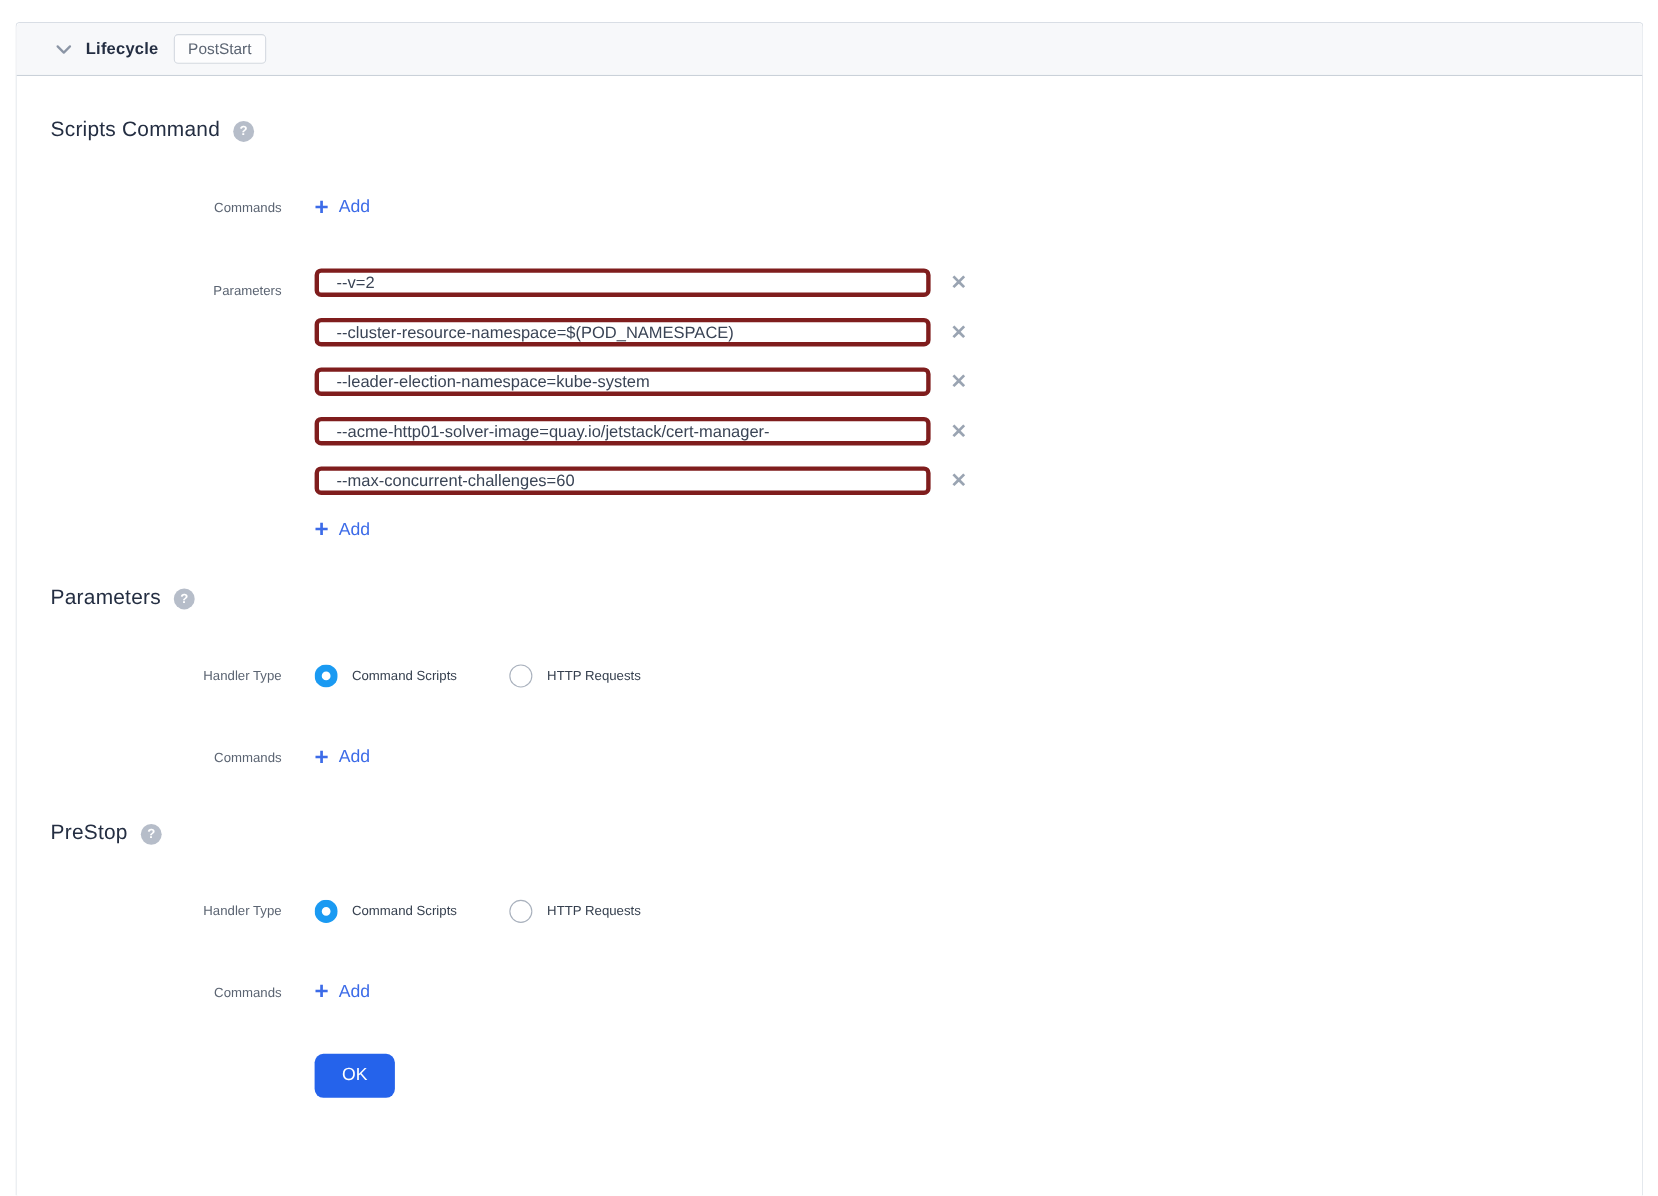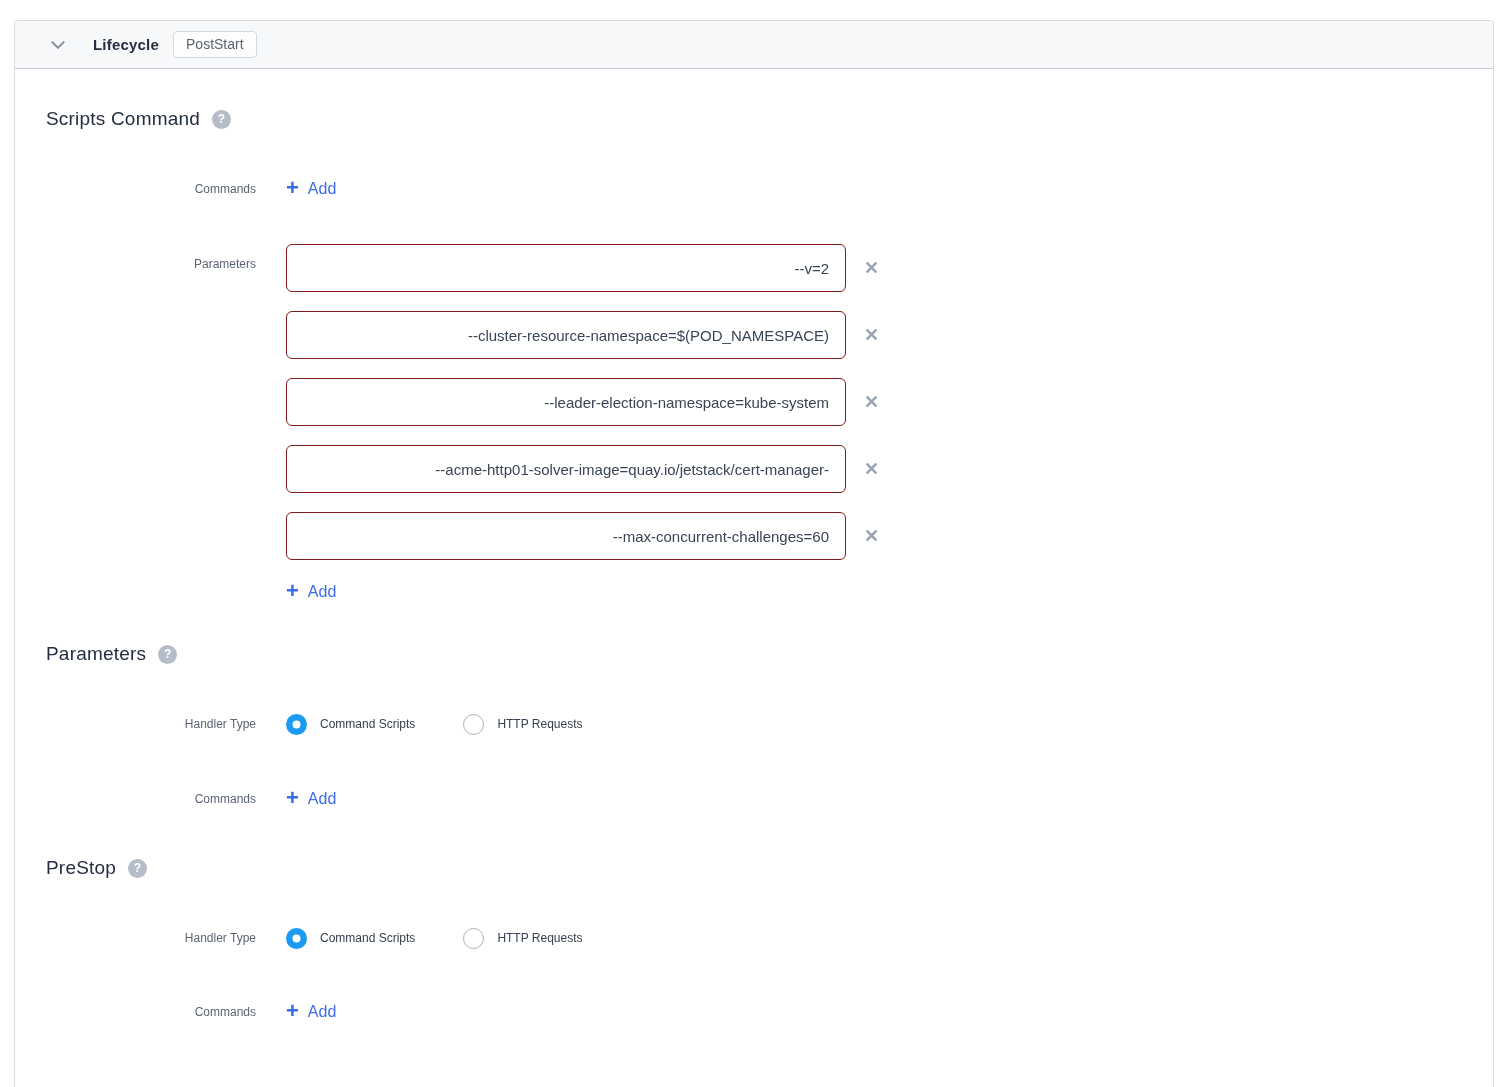--- a/index.html
+++ b/index.html
@@ -21,21 +21,21 @@
     height: 48px;
     background: #f7f8fa;
     border-bottom: 1px solid #c5ccd5;
     border-radius: 4px 4px 0 0;
     display: flex;
     align-items: center;
     padding: 0 20px 0 34px;
   }
   .chevron { display: inline-flex; align-items: center; cursor: pointer; }
   .panel-title {
-    margin-left: 26px;
+    margin-left: 11px;
     font-size: 15px;
     font-weight: bold;
     color: #242e42;
     letter-spacing: .2px;
   }
   .badge {
     margin-left: 14px;
     border: 1px solid #d4d9e0;
     border-radius: 4px;
     background: #fdfdfe;
@@ -92,32 +92,31 @@
     font-weight: bold;
     margin-right: 9px;
     line-height: 1;
     position: relative; top: -1px;
   }
 
   .param-stack { display: flex; flex-direction: column; }
   .param-row { display: flex; align-items: center; margin-bottom: 19px; }
   .text-input {
     width: 560px;
-    height: 48px;
-    border: 1px solid #7f1d1d;
+    height: 26px;
+    border: 4px solid #7f1d1d;
     border-radius: 6px;
     padding: 0 16px;
     font-size: 15px;
     color: #3a4455;
     font-family: "Liberation Sans", sans-serif;
     background: #ffffff;
     outline: none;
     white-space: nowrap;
     overflow: hidden;
-    text-align: right;
   }
   .remove-x {
     margin-left: 18px;
     color: #9aa4b2;
     font-size: 18px;
     font-weight: bold;
     cursor: pointer;
     line-height: 1;
   }
   .stack-add { margin-top: 0; }
@@ -271,15 +270,18 @@
     </div>
 
     <div class="form-row gap-48">
       <span class="form-label">Commands</span>
       <span class="add-link">
         <span class="plus-glyph">+</span>
         <span>Add</span>
       </span>
     </div>
 
+    <div class="gap-43">
+      <button class="ok-button">OK</button>
+    </div>
 
   </div>
 </div>
 
 </body></html>

